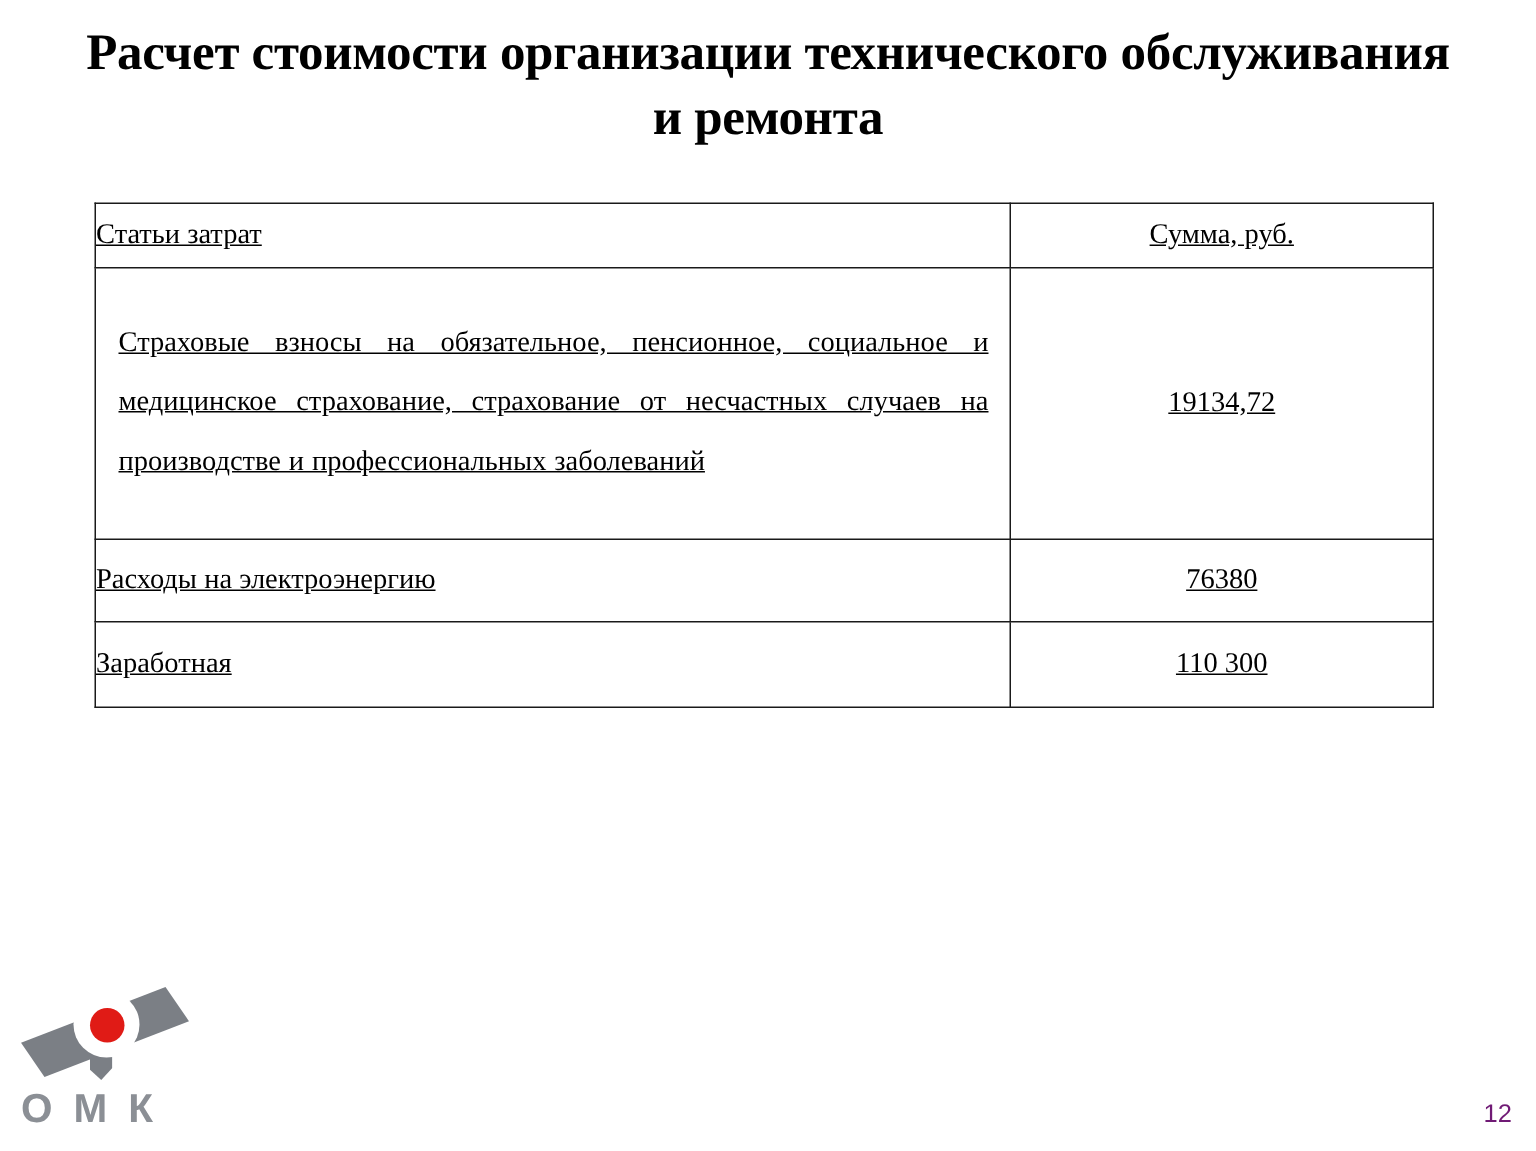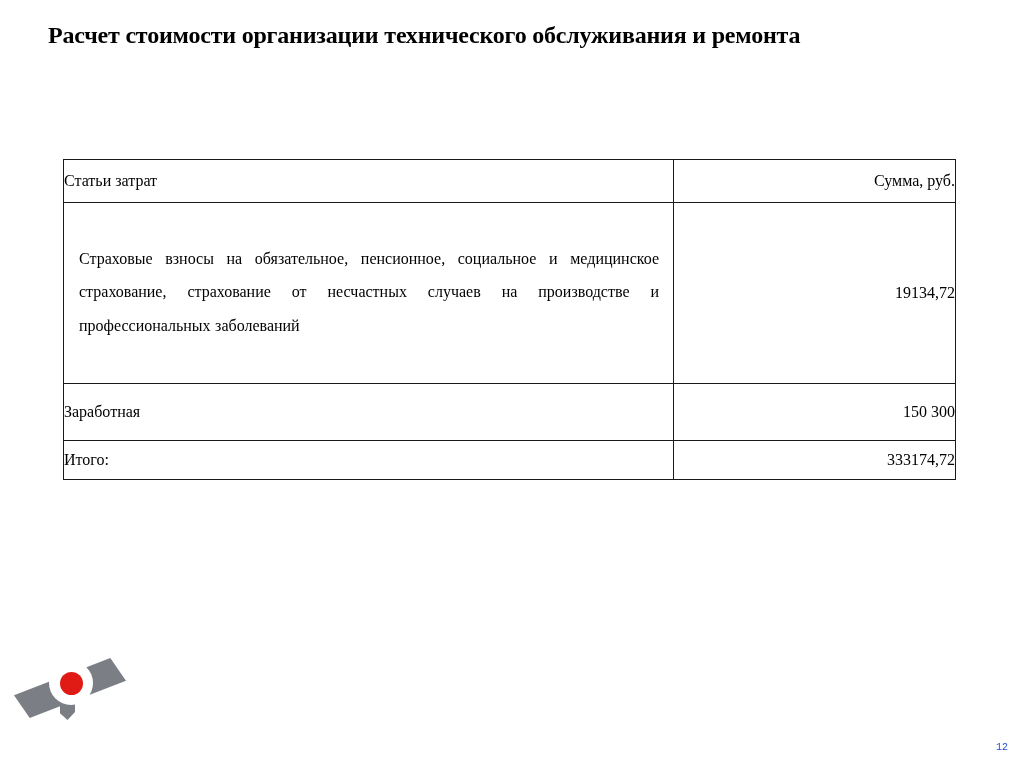--- a/index.html
+++ b/index.html
@@ -17,38 +17,40 @@
     color: #000000;
     -webkit-font-smoothing: antialiased;
   }
 
   
   .slide-title {
     position: absolute;
     left: 48px;
     top: 14px;
     width: 928px;
+    text-align: center;
     font-family: "Liberation Serif", "DejaVu Serif", serif;
     font-weight: bold;
-    font-size: 24px;
+    font-size: 34px;
     line-height: 43px;
     letter-spacing: -0.2px;
     color: #000000;
   }
 
   
   .cost-table {
     position: absolute;
     left: 63px;
-    top: 159px;
+    top: 135px;
     width: 892px;
     border-collapse: collapse;
     table-layout: fixed;
-    font-size: 16px;
+    font-size: 19px;
     line-height: 1.18;
+    text-decoration: underline;
   }
   .cost-table td {
     border: 1.6px solid #1a1a1a;
     vertical-align: middle;
     padding: 0;
   }
   .col-item   { width: 610px; }
   .col-amount { width: 282px; }
 
   .cell-item {
@@ -57,21 +59,21 @@
   }
   .cell-item.justify {
     text-align: justify;
     text-align-last: left;
     line-height: 2.08;
     padding: 7px 14px 9px 15px;
     word-spacing: 0.5px;
   }
   .cell-amount {
     padding: 10px 10px 10px 14px;
-    text-align: right;
+    text-align: center;
     white-space: pre;
   }
 
   
   .row-head  td { height: 42px; }
   .row-1     td { height: 42px; }
   .row-2     td { height: 164px; }
   .row-3     td { height: 54px; }
   .row-4     td { height: 60px; }
   .row-5     td { height: 56px; }
@@ -136,23 +138,23 @@
     letter-spacing: 14px;
     color: #8b8f95;
     line-height: 1;
   }
 
   
   .page-number {
     position: absolute;
     right: 16px;
     bottom: 14px;
-    font-family: Liberation Mono, monospace;
-    font-size: 10px;
-    color: #1d4ed8;
+    font-family: Liberation Sans, sans-serif;
+    font-size: 17px;
+    color: #701a75;
   }
 </style>
 </head>
 <body>
 
 <div class="slide-title">Расчет стоимости организации технического обслуживания и ремонта</div>
 
 <table class="cost-table">
   <colgroup>
     <col class="col-item">
@@ -160,33 +162,34 @@
   </colgroup>
   <tbody>
     <tr class="row-head">
       <td class="cell-item">Статьи затрат</td>
       <td class="cell-amount">Сумма, руб.</td>
     </tr>
     <tr class="row-2">
       <td class="cell-item justify">Страховые взносы на обязательное, пенсионное, социальное и медицинское страхование, страхование от несчастных случаев на производстве и профессиональных заболеваний</td>
       <td class="cell-amount">19134,72</td>
     </tr>
+    <tr class="row-3">
+      <td class="cell-item">Расходы на электроэнергию</td>
+      <td class="cell-amount">76380</td>
+    </tr>
     <tr class="row-5">
       <td class="cell-item">Заработная</td>
-      <td class="cell-amount">150 300</td>
-    </tr>
-    <tr class="row-6">
-      <td class="cell-item">Итого:</td>
-      <td class="cell-amount">333174,72</td>
+      <td class="cell-amount">110 300</td>
     </tr>
   </tbody>
 </table>
 
 <div class="logo">
   <div class="logo-mark">
     <div class="logo-band"></div>
     <div class="logo-tab"></div>
     <div class="logo-disc"></div>
     <div class="logo-dot"></div>
   </div>
+  <div class="logo-word">ОМК</div>
 </div>
 
 <div class="page-number">12</div>
 
 </body></html>

